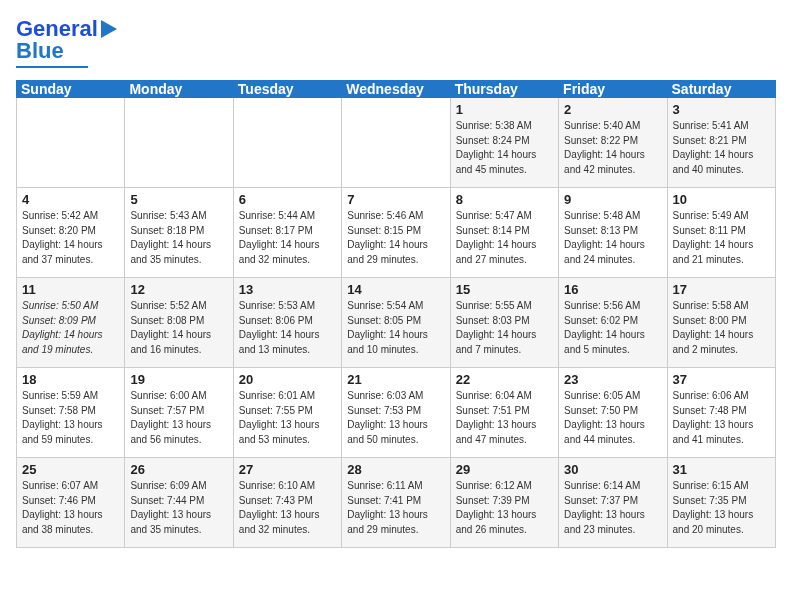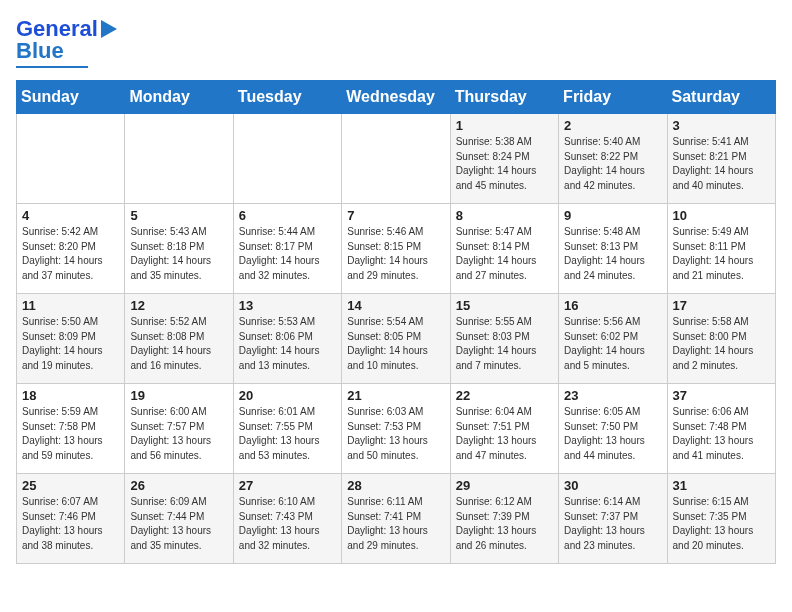--- a/index.html
+++ b/index.html
@@ -35,23 +35,23 @@
       color: #555;
     }
     table {
       width: 100%;
       border-collapse: collapse;
       table-layout: fixed;
     }
     thead th {
       background: #2176c7;
       color: #fff;
-      font-size: 16px;
+      font-size: 14px;
       font-weight: bold;
-      padding: 7px 4px;
+      padding: 0 4px;
       text-align: left;
       border: 1px solid #2176c7;
     }
     tbody td {
       border: 1px solid #ccc;
       vertical-align: top;
       padding: 4px 5px;
       font-size: 10.5px;
       color: #222;
       height: 90px;
@@ -185,21 +185,21 @@
           <span class="day-number">10</span>
           <div class="day-info" style="white-space: pre-line;">Sunrise: 5:49 AM
 Sunset: 8:11 PM
 Daylight: 14 hours
 and 21 minutes.</div>
         </td>
       </tr>
       <tr>
         <td>
           <span class="day-number">11</span>
-          <div class="day-info" style="white-space: pre-line;">Sunrise: 5:50 AM
+          <div class="day-info" style="white-space: pre-line; font-style: italic;">Sunrise: 5:50 AM
 Sunset: 8:09 PM
 Daylight: 14 hours
 and 19 minutes.</div>
         </td>
         <td>
           <span class="day-number">12</span>
           <div class="day-info" style="white-space: pre-line;">Sunrise: 5:52 AM
 Sunset: 8:08 PM
 Daylight: 14 hours
 and 16 minutes.</div>

